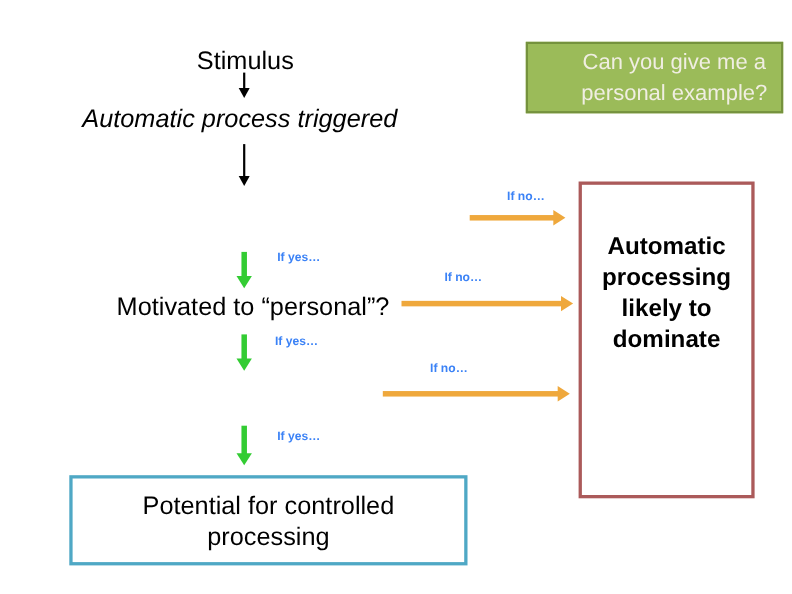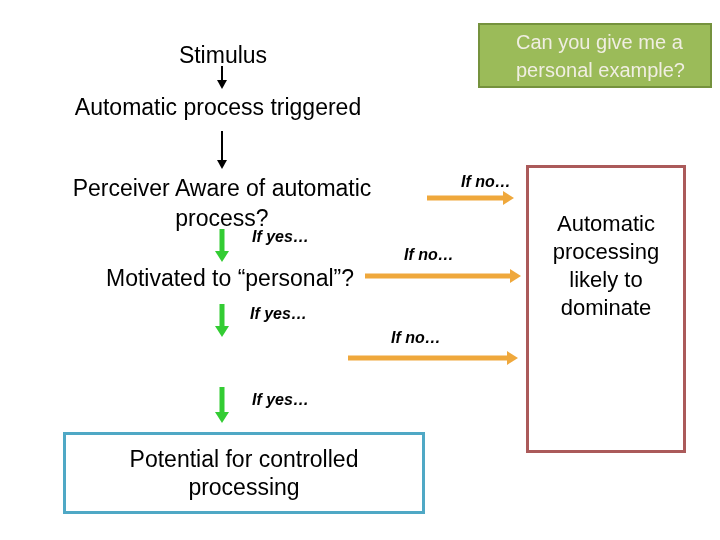--- a/index.html
+++ b/index.html
@@ -10,54 +10,54 @@
   }
   .slide{position:absolute;inset:0;}
 
   
   .node{
     position:absolute;text-align:center;font-size:23px;line-height:30px;color:#000;
   }
 
   
   .branch-label{
-    position:absolute;font-size:16px;font-weight:700;color:#000000;white-space:nowrap;font-style:italic;
+    position:absolute;font-size:11px;font-weight:700;color:#3b82f6;white-space:nowrap;
   }
 
   
   .varrow{position:absolute;width:16px;}
   .varrow .stem{position:absolute;left:50%;transform:translateX(-50%);top:0;bottom:8px;}
   .varrow .head{position:absolute;left:50%;transform:translateX(-50%);bottom:0;width:0;height:0;
     border-left:6px solid transparent;border-right:6px solid transparent;}
   .varrow.black .stem{width:2px;background:var(--flow_arrow);}
   .varrow.black .head{border-left-width:5px;border-right-width:5px;border-top:9px solid var(--flow_arrow);}
   .varrow.green .stem{width:5px;background:var(--yes_arrow);}
   .varrow.green .head{border-left-width:7px;border-right-width:7px;border-top:11px solid var(--yes_arrow);}
 
   
   .harrow{position:absolute;height:14px;}
   .harrow .stem{position:absolute;left:0;right:9px;top:50%;transform:translateY(-50%);height:5px;background:var(--no_arrow);}
   .harrow .head{position:absolute;right:0;top:50%;transform:translateY(-50%);width:0;height:0;
     border-top:7px solid transparent;border-bottom:7px solid transparent;border-left:11px solid var(--no_arrow);}
 
   
   .callout{
-    position:absolute;left:478px;top:23px;width:234px;height:65px;box-sizing:border-box;
+    position:absolute;left:478px;top:38px;width:234px;height:65px;box-sizing:border-box;
     background:var(--callout_fill);border:2px solid var(--callout_border);
-    color:var(--callout_text);font-size:20px;line-height:28px;text-align:left;
+    color:var(--callout_text);font-size:20px;line-height:28px;text-align:center;
     display:flex;align-items:center;justify-content:center;padding-left:36px;
   }
   .callout span{display:block;max-width:215px;}
 
   .outcome-box{
     position:absolute;left:526px;top:165px;width:160px;height:288px;box-sizing:border-box;
     background:#ffffff;border:3px solid var(--outcome_border);
     font-size:22px;line-height:28px;text-align:center;
   }
-  .outcome-box span{display:block;margin-top:42px;padding:0 2px;}
+  .outcome-box span{display:block;margin-top:42px;padding:0 2px;font-weight:bold;}
 
   .potential-box{
     position:absolute;left:63px;top:432px;width:362px;height:82px;box-sizing:border-box;
     background:#ffffff;border:3px solid var(--potential_border);
     font-size:23px;line-height:28px;text-align:center;
     display:flex;align-items:center;justify-content:center;
   }
   .potential-box span{display:block;max-width:280px;}
 </style>
 </head>
@@ -69,28 +69,27 @@
     <span>Can you give me a personal example?</span>
   </div>
 
   <div class="node" style="left:123px;top:40px;width:200px;">Stimulus</div>
 
   <div class="varrow black" style="left:214px;top:66px;height:23px;">
       <div class="stem"></div>
       <div class="head"></div>
     </div>
 
-  <div class="node" style="left:68px;top:92px;width:300px;">Automatic process triggered</div>
+  <div class="node" style="left:68px;top:92px;width:300px;font-style:italic;">Automatic process triggered</div>
 
   <div class="varrow black" style="left:214px;top:131px;height:38px;">
       <div class="stem"></div>
       <div class="head"></div>
     </div>
 
-  <div class="node" style="left:42px;top:173px;width:360px;">Perceiver Aware of automatic process?</div>
 
   <div class="varrow green" style="left:214px;top:229px;height:33px;">
       <div class="stem"></div>
       <div class="head"></div>
     </div>
   <div class="branch-label" style="left:252px;top:228px;">If yes…</div>
 
   <div class="node" style="left:80px;top:263px;width:300px;">Motivated to “personal”?</div>
 
   <div class="varrow green" style="left:214px;top:304px;height:33px;">

